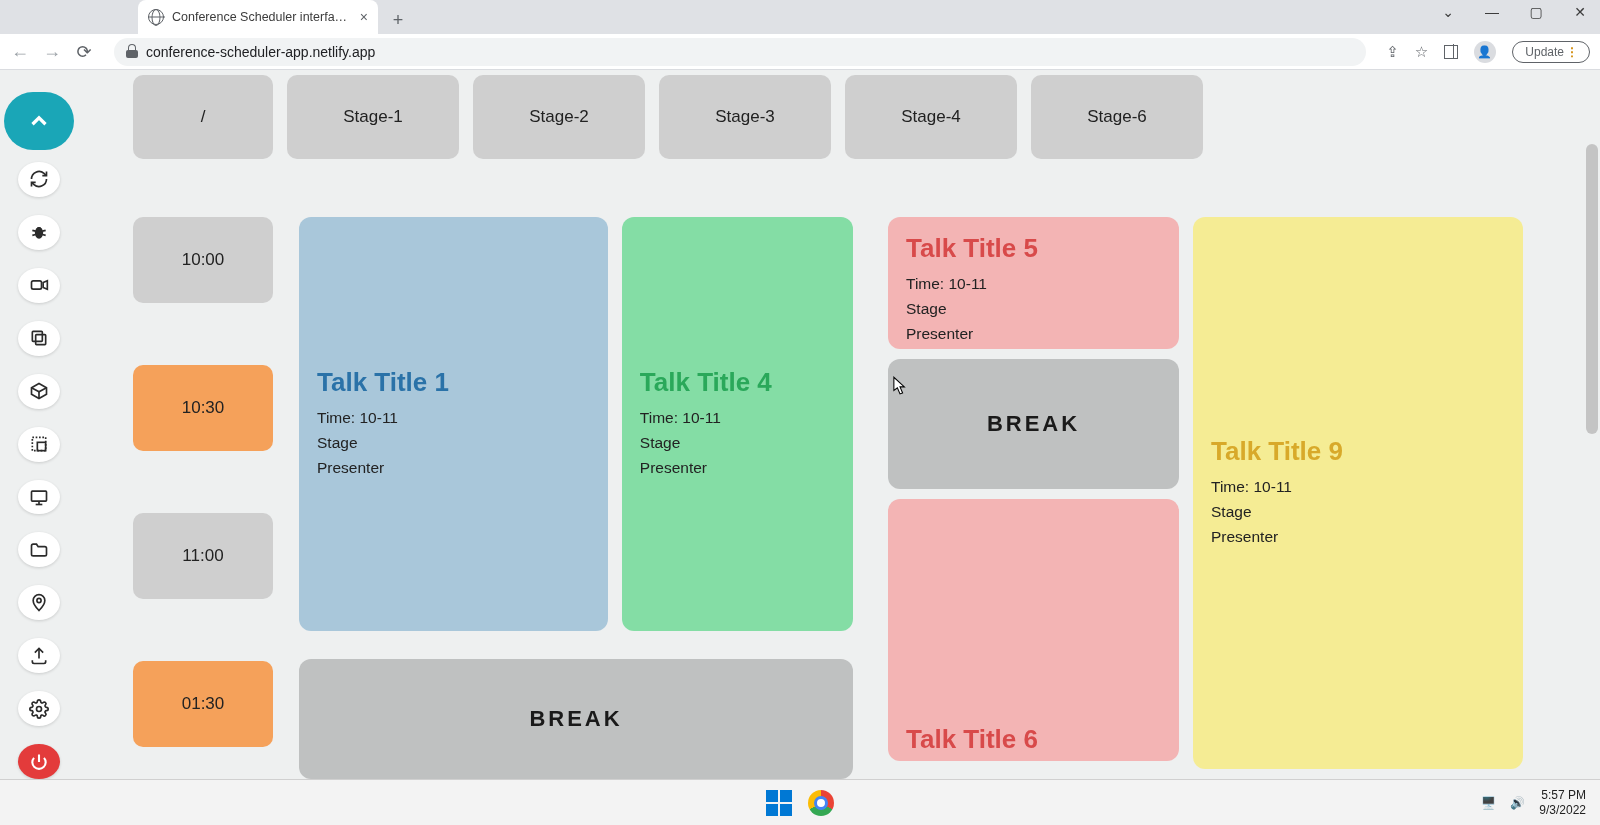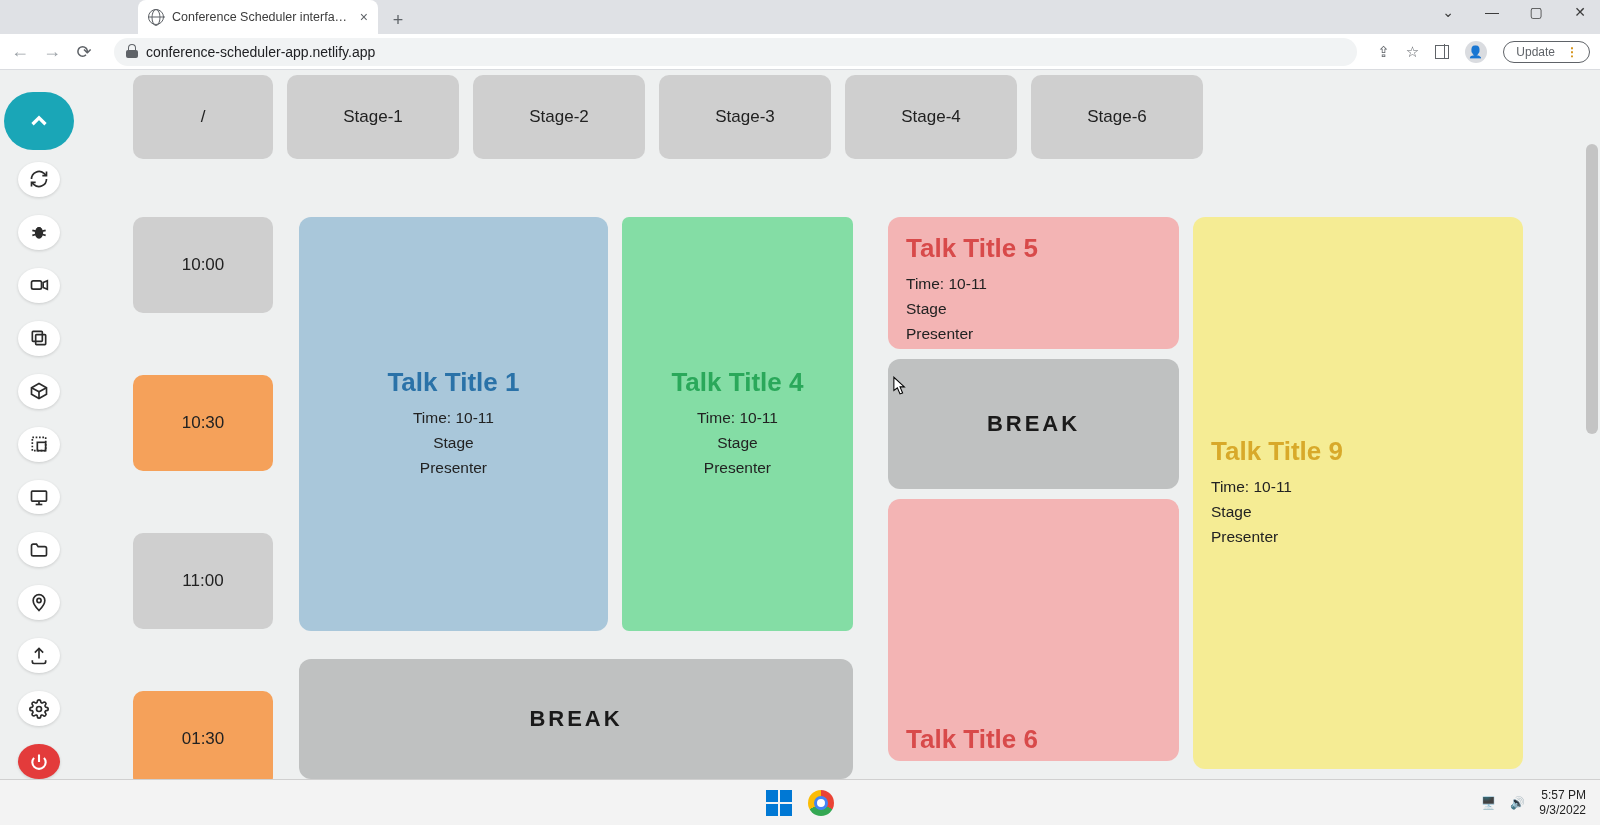--- a/index.html
+++ b/index.html
@@ -20,21 +20,21 @@
 .window-controls span { width:24px; text-align:center; }
 
 .addr-bar { background:#fff; height:36px; display:flex; align-items:center; padding:0 10px; gap:12px; border-bottom:1px solid #dadce0;}
 .nav-btn { color:#9aa0a6; font-size:18px; width:20px; text-align:center; }
 .nav-btn.active { color:#5f6368; }
 .url-box { flex:1; display:flex; align-items:center; height:28px; background:#f1f3f4; border-radius:14px; padding:0 12px; font-size:14px; color:#202124; gap:8px; margin-left:8px; margin-right:8px; }
 .lock { width:12px; height:12px; display:inline-block; position:relative; }
 .lock::before{content:"";position:absolute;bottom:0;left:0;width:12px;height:8px;background:#5f6368;border-radius:2px;}
 .lock::after{content:"";position:absolute;top:-2px;left:2px;width:6px;height:6px;border:1.5px solid #5f6368;border-bottom:none;border-radius:6px 6px 0 0;}
 .addr-right { display:flex; align-items:center; gap:16px; color:#5f6368; font-size:15px; }
-.update-pill { border:1.5px solid #5f6368; border-radius:14px; padding:3px 12px; font-size:12px; display:flex; align-items:center; gap:11px; }
+.update-pill { border:1.5px solid #5f6368; border-radius:14px; padding:3px 12px; font-size:12px; display:flex; align-items:center; gap:2px; }
 .update-pill .dots{ color:#d08700; font-weight:bold; letter-spacing:-1px;}
 .profile-circle{ width:22px;height:22px;background:#dadce0;border-radius:50%;display:flex;align-items:center;justify-content:center;font-size:12px;color:#5f6368;}
 .square-ico{width:14px;height:14px;border:1.8px solid #5f6368;display:inline-block;position:relative;}
 .square-ico::after{content:"";position:absolute;right:-1.8px;top:-1.8px;bottom:-1.8px;width:5px;border-left:1.8px solid #5f6368;}
 
 
 .app-area { position:absolute; top:70px; left:0; right:0; bottom:46px; display:flex; background:#eef0f0; }
 
 
 .collapse-fab { position:absolute; top:22px; left:4px; width:70px; height:58px; background:#1aa6b7; border-radius:34px; display:flex; align-items:center; justify-content:center; color:#fff; z-index:5; }
@@ -45,33 +45,33 @@
 
 
 .schedule { flex:1; padding:5px 0 0 55px; overflow:hidden; position:relative; }
 .grid-row { display:flex; gap:14px; }
 .hdr-cell { background:#cfcfcf; border-radius:10px; height:84px; display:flex; align-items:center; justify-content:center; font-size:17px; color:#222; }
 .hdr-cell.slash { width:140px; }
 .hdr-cell.stage { width:172px; flex:0 0 172px; }
 
 .body-area { display:flex; gap:26px; margin-top:58px; }
 .time-col { width:140px; display:flex; flex-direction:column; gap:62px; }
-.time-cell { height:96px; border-radius:10px; display:flex; align-items:center; justify-content:center; font-size:17px; color:#222; background:#cfcfcf; }
+.time-cell { height:86px; border-radius:10px; display:flex; align-items:center; justify-content:center; font-size:17px; color:#222; background:#cfcfcf; }
 .time-cell.hl { background:#f5a15a; }
 
 .stages-col { flex:1; display:flex; gap:14px; }
 .stage-col { width:312px; display:flex; flex-direction:column; gap:10px; }
 
 .card { border-radius:12px; padding:16px 18px; }
 .card h2 { font-size:26px; font-weight:700; margin-bottom:8px; }
 .card p { font-size:15.5px; color:#222; line-height:1.6; }
 .break-card { background:#bfc1c1; display:flex; align-items:center; justify-content:center; font-size:22px; font-weight:700; letter-spacing:3px; color:#1a1a1a;text-align:right; }
 
 .c-blue{background:#a9c7da;} .c-blue h2{color:#2a72a8;}
-.c-green{background:#84dda5;border-radius:7px;} .c-green h2{color:#2aa85a;}
+.c-green{background:#84dda5;} .c-green h2{color:#2aa85a;}
 .c-pink{background:#f3b4b4;} .c-pink h2{color:#d84a4a;}
 .c-yellow{background:#f5ec94;} .c-yellow h2{color:#d8a92a;}
 
 .cursor { position:absolute; width:14px; height:20px; pointer-events:none; }
 
 
 .vscroll { position:absolute; right:2px; top:74px; width:12px; height:290px; background:#c4c4c4; border-radius:6px; }
 
 
 .taskbar { position:absolute; bottom:0; left:0; right:0; height:46px; background:#f3f3f3; border-top:1px solid #d0d0d0; display:flex; align-items:center; }
@@ -250,21 +250,21 @@
             <span>11:00</span>
           </div>
         <div class="time-cell hl">
             <span>01:30</span>
           </div>
       </div>
 
       <div class="stages-col">
 
         <div class="stage-col" style="width:554px;">
-          <div style="display:flex; gap:14px;text-align:center;">
+          <div style="display:flex; gap:14px;">
             <div class="card c-blue" style="width:310px;height:414px;display:flex;flex-direction:column;justify-content:center;">
               <h2>Talk Title 1</h2>
               <p>Time: 10-11</p>
               <p>Stage</p>
               <p>Presenter</p>
             </div>
             <div class="card c-green" style="width:232px;height:414px;display:flex;flex-direction:column;justify-content:center;">
               <h2>Talk Title 4</h2>
               <p>Time: 10-11</p>
               <p>Stage</p>

